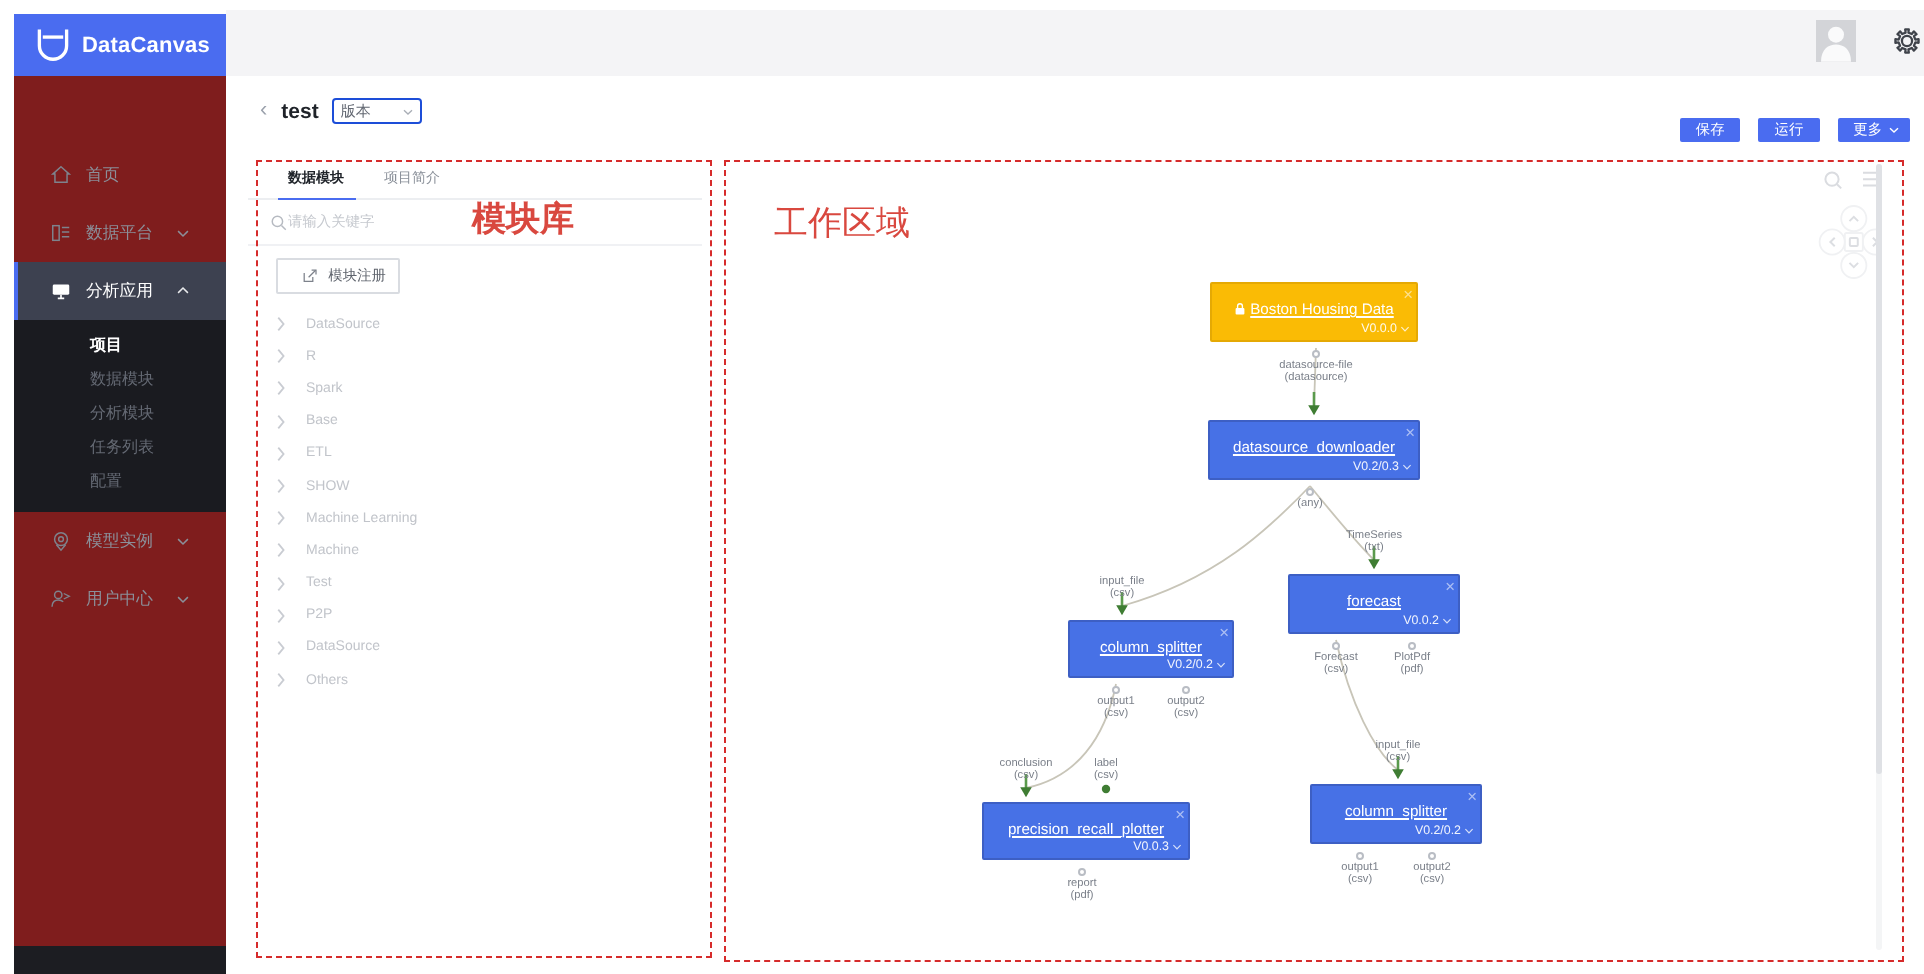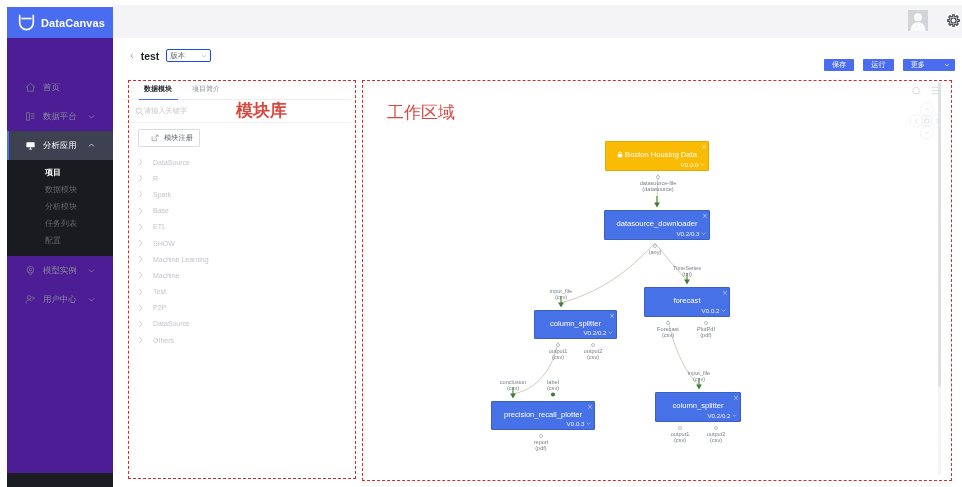--- a/index.html
+++ b/index.html
@@ -2,21 +2,21 @@
 <html><head>
 <meta charset="utf-8">
 <style>
   html,body{margin:0;padding:0;}
   body{width:962px;height:487px;background:#ffffff;overflow:hidden;
        font-family:"Liberation Sans","DejaVu Sans",sans-serif;
        -webkit-font-smoothing:antialiased;}
   .app{position:absolute;left:0;top:0;width:962px;height:487px;background:#fff;overflow:hidden;}
 
   
-  .sidebar{position:absolute;left:7px;top:7px;width:106px;height:480px;background:#4c1d95;}
+  .sidebar{position:absolute;left:7px;top:7px;width:106px;height:480px;background:#7f1d1d;}
   .logo{height:31px;background:#4a6cf0;display:flex;align-items:center;padding-left:11px;gap:5px;}
   .logo-text{color:#fff;font-size:11px;font-weight:bold;letter-spacing:.1px;}
   .logo .sb-icon{width:19px;height:19px;flex:0 0 19px;margin-left:-1px;}
   .nav{padding-top:3px;margin-top:32px;}
   .nav-item{height:29px;display:flex;align-items:center;padding-left:18px;gap:7px;
             color:#8b8f99;font-size:8.4px;position:relative;cursor:pointer;}
   .nav-item .ni-label{flex:0 0 auto;}
   .nav-item .caret{margin-left:4px;}
   .nav-item.active{background:#3d4150;color:#ffffff;}
   .nav-item.active::before{content:"";position:absolute;left:0;top:0;width:2px;height:100%;background:#4a6cf0;}
@@ -36,42 +36,42 @@
   .headrow{position:absolute;left:113px;top:38px;right:0;height:40px;background:#ffffff;}
   .crumb{position:absolute;left:17px;top:11px;display:flex;align-items:center;gap:7px;}
   .crumb-back{color:#9aa0ab;font-size:11px;line-height:1;}
   .crumb-title{color:#1f2329;font-size:10.5px;font-weight:bold;}
   .ver-select{width:45px;height:13px;box-sizing:border-box;border:1px solid #1d4ed8;border-radius:2px;
               display:flex;align-items:center;justify-content:space-between;
               padding:0 3px 0 3px;color:#636872;font-size:7.5px;background:#fff;}
   .actions{position:absolute;right:7px;top:21px;display:flex;gap:9px;align-items:center;}
   .btn{height:12px;background:#4a6cf0;color:#fff;font-size:7.2px;border-radius:1px;
        display:flex;align-items:center;justify-content:center;padding:0 8px;cursor:pointer;}
-  .btn.more{padding:0 5px 0 8px;gap:19px;}
+  .btn.more{padding:0 5px 0 8px;gap:3px;}
 
   
   .modpanel{position:absolute;left:124px;top:79px;width:227px;height:397px;background:#fff;}
   .tabs{height:20px;display:flex;gap:0;border-bottom:1px solid #eceef1;padding-left:10px;}
   .tab{font-size:7px;color:#8a9099;padding:0 10px;display:flex;align-items:center;position:relative;cursor:pointer;}
   .tab.active{color:#1f2329;font-weight:bold;}
   .tab.active::after{content:"";position:absolute;left:5px;right:4px;bottom:-1px;height:1.5px;background:#4a6cf0;}
   .searchrow{height:22px;display:flex;align-items:center;gap:0;padding-left:11px;border-bottom:1px solid #f0f1f4;}
   .search-ph{font-size:7.2px;color:#c6c9cf;}
   .regbtn{margin:6px 0 0 14px;width:62px;height:18px;box-sizing:border-box;border:1px solid #d9dce1;border-radius:1px;
           display:flex;align-items:center;justify-content:center;gap:5px;color:#5f646d;font-size:7.2px;cursor:pointer;
           padding-left:6px;}
   .tree{margin-top:7px;}
   .tree-item{height:16.2px;display:flex;align-items:center;gap:10px;padding-left:14px;
              color:#c1c4ca;font-size:7px;cursor:pointer;}
   .tree-item .chev{color:#c9ccd2;display:inline-block;width:5px;}
 
   
   .canvas{position:absolute;left:363px;top:79px;width:578px;height:400px;background:#fff;overflow:hidden;}
   .node{position:absolute;border-radius:1px;box-sizing:border-box;color:#fff;}
-  .node .nm{position:absolute;left:0;right:0;top:8px;text-align:center;font-size:7.6px;}
+  .node .nm{position:absolute;left:0;right:0;top:8px;text-align:center;font-size:7.6px;text-decoration:underline;}
   .node .ver{position:absolute;right:3px;bottom:2px;font-size:6.2px;opacity:.92;display:flex;align-items:center;gap:1.5px;}
   .node .vcar{display:block;}
   .node .x{position:absolute;right:1.5px;top:0.5px;font-size:8.4px;opacity:.55;cursor:pointer;line-height:8px;}
   .node.blue{background:#4771e6;border:1px solid #3d5fc4;}
   .node.orange{background:#fabb05;border:1px solid #e5a904;}
   .plabel{position:absolute;font-size:5.6px;color:#7b808a;text-align:center;line-height:6.4px;white-space:nowrap;}
   .port{position:absolute;width:4px;height:4px;border:.8px solid #b9bdc4;border-radius:50%;background:#fff;box-sizing:border-box;}
 
   
   .dashbox{position:absolute;border:1.7px dashed #d62b2b;box-sizing:border-box;pointer-events:none;}

